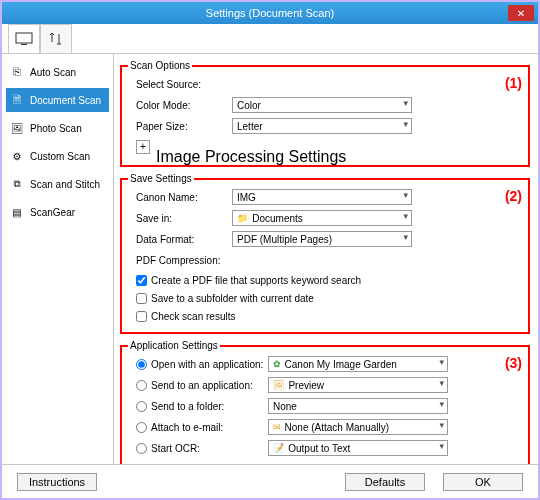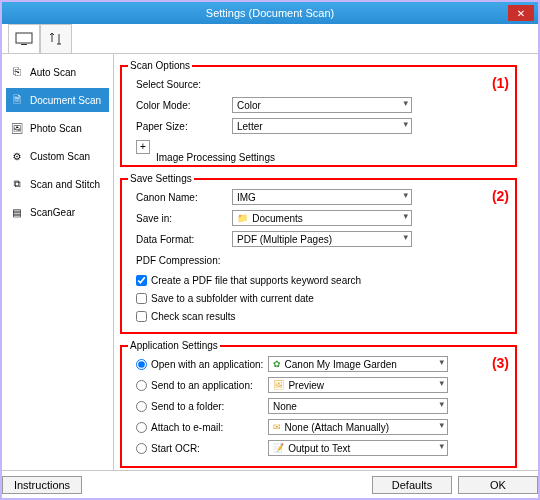--- a/index.html
+++ b/index.html
@@ -86,21 +86,21 @@
     background: #2a8dd4;
     color: #fff;
   }
   .side-icon {
     width: 14px; height: 14px;
     display:flex; align-items:center; justify-content:center;
   }
   .content {
     flex: 1;
     position: relative;
-    padding: 6px 21px 6px 6px;
+    padding: 6px 8px 6px 6px;
     overflow-y: auto;
   }
   fieldset.section {
     border: 2px solid #f00;
     margin: 0 0 6px 0;
     padding: 4px 6px 6px 6px;
     position: relative;
   }
   fieldset.section > legend {
     font-size: 10px;
@@ -174,26 +174,26 @@
   .btn {
     height: 18px;
     border: 1px solid #9a9a9a;
     background: #f3f3f3;
     font-size: 11px;
     display:flex; align-items:center; justify-content:center;
     cursor:pointer;
     padding: 0 10px;
   }
   .bottombar {
-    height: 28px;
+    height: 34px;
     border-top: 1px solid #c8c8c8;
     display:flex;
     align-items:center;
-    padding: 0 0;
-    gap: 6px;
+    padding: 0 15px;
+    gap: 18px;
   }
   .bottombar .spacer { flex: 1; }
   .bottombar .btn { width: 80px; }
   .folder-icon { color:#e0a020; font-size:9px; }
   .app-icon { color:#3a9b3a; font-size:9px; }
   .txt-icon { color:#555; font-size:9px; }
 </style>
 </head>
 <body>
 
@@ -262,21 +262,21 @@
             </div>
         </div>
         <div class="row">
           <div class="label">Paper Size:</div>
           <div class="select">
               <span>Letter</span>
             </div>
         </div>
         <div class="row" style="height:18px;">
           <span class="plusbox">+</span>
-          <span style="font-size:10px;margin-top:20px;">Image Processing Settings</span>
+          <span style="font-size:16px;margin-top:20px;">Image Processing Settings</span>
         </div>
       </fieldset>
 
       <fieldset class="section">
         <legend>Save Settings</legend>
         <div class="section-num">(2)</div>
         <div class="row">
           <div class="label">Canon Name:</div>
           <div class="select">
               <span>IMG</span>

